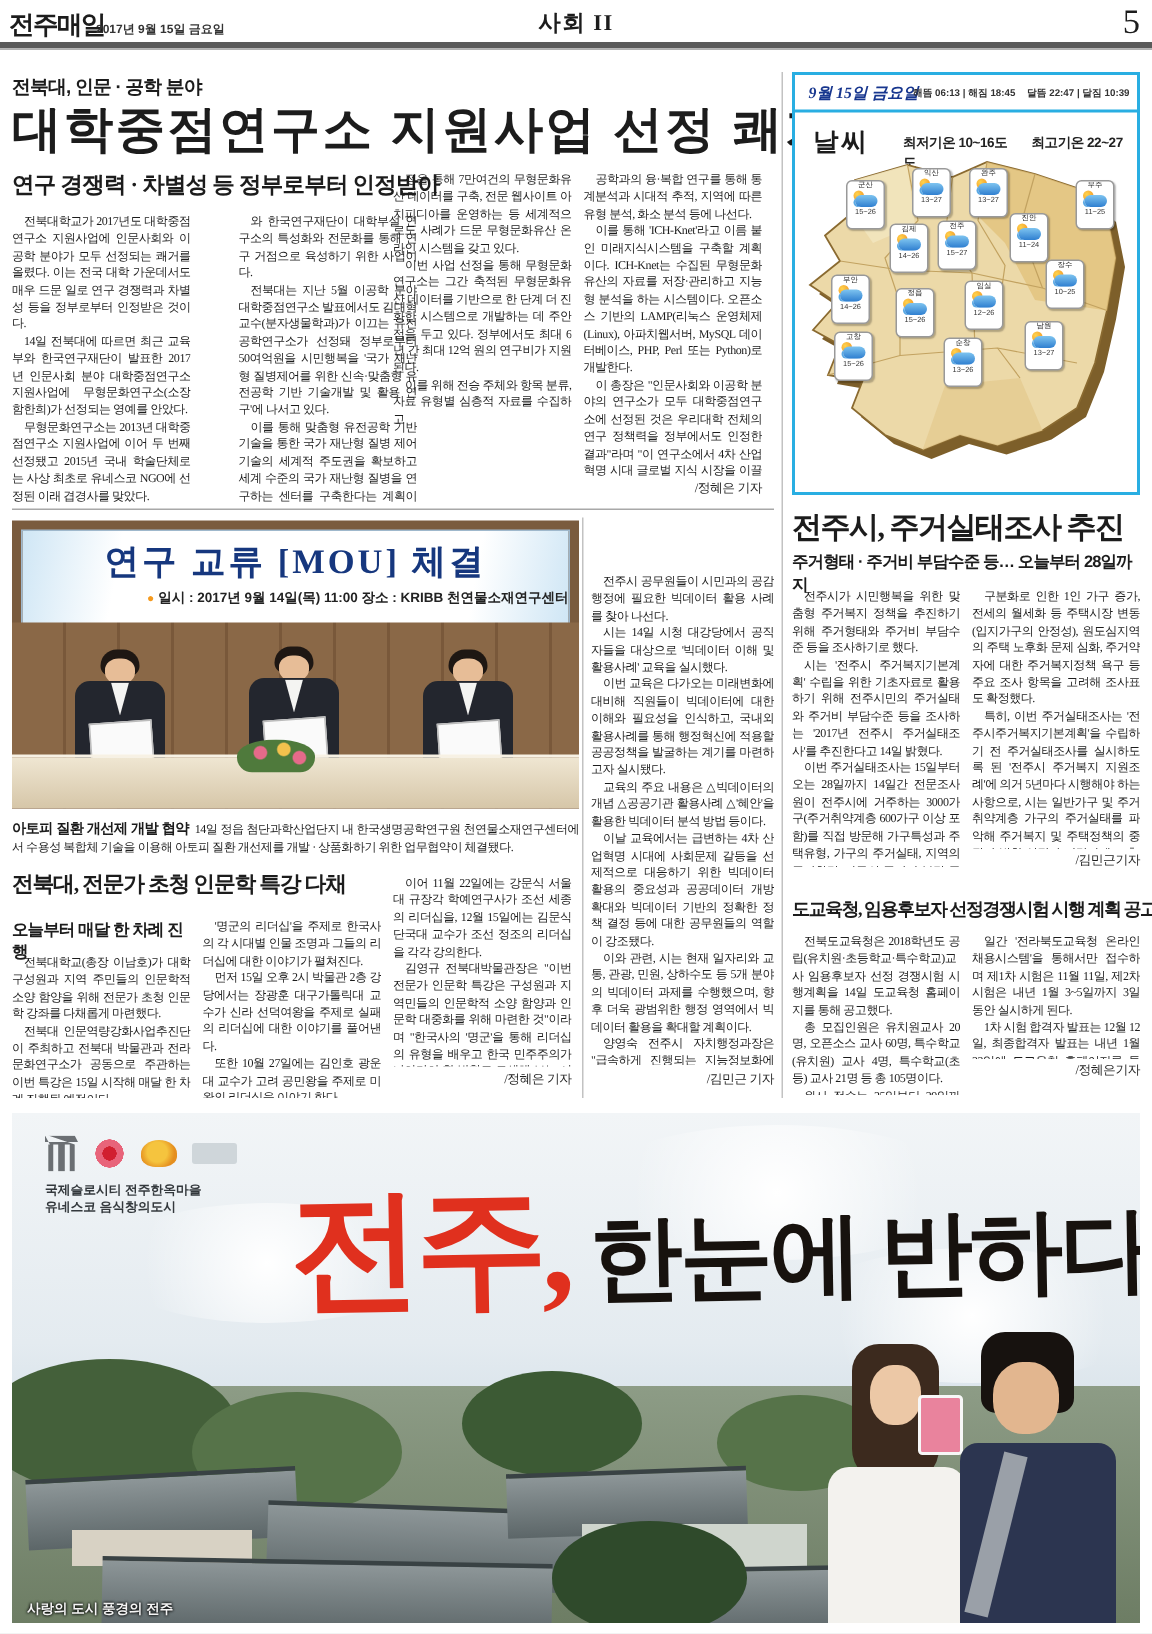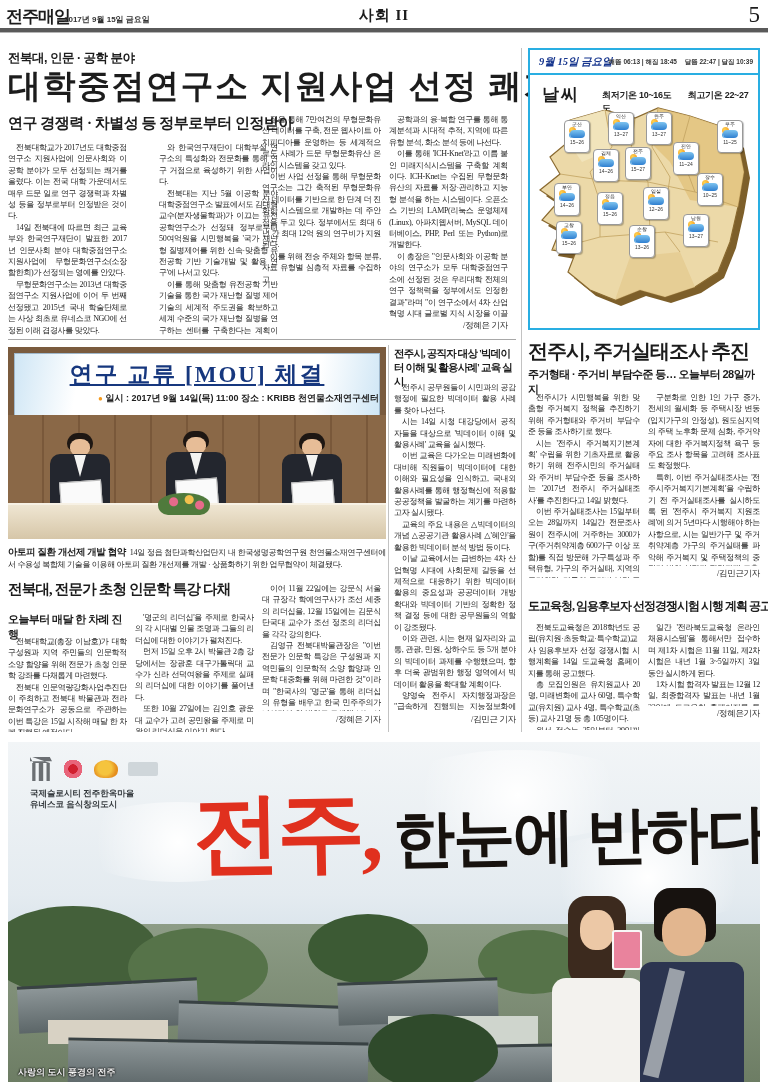--- a/index.html
+++ b/index.html
@@ -48,21 +48,21 @@
 
   
   .houshead{left:528px;top:338px;width:232px;font:700 20px "Liberation Serif",serif;letter-spacing:-1px;white-space:nowrap;}
   .houssub{left:528px;top:367px;width:232px;font:700 11px "Liberation Sans",sans-serif;letter-spacing:-0.6px;}
   .eduhead{left:528px;top:598px;width:232px;font:700 12px "Liberation Serif",serif;letter-spacing:-1px;white-space:nowrap;}
 
   
   .photo{left:8px;top:347px;width:378px;height:192px;background:#7a5b3e;overflow:hidden;}
   .ph-banner{position:absolute;left:6px;right:6px;top:6px;height:62px;background:
       linear-gradient(100deg,#cfe6f5 0%,#ffffff 18%,#ffffff 82%,#cfe6f5 100%);border:1px solid #9fb8cc;}
-  .ph-title{position:absolute;left:0;right:0;top:5px;text-align:center;font:900 23px "Liberation Serif",serif;color:#16377e;letter-spacing:2px;text-decoration:underline;}
+  .ph-title{position:absolute;left:0;right:0;top:5px;text-align:center;font:900 23px "Liberation Serif",serif;color:#16377e;letter-spacing:2px;}
   .ph-info{position:absolute;left:0;right:0;top:38px;text-align:right;font:700 9px "Liberation Sans",sans-serif;color:#222;}
   .ph-info .dot{color:#f59a1e;font-size:8px;}
   .ph-scene{position:absolute;left:0;right:0;top:68px;bottom:0;
       background:repeating-linear-gradient(90deg,#8a6847 0 34px,#79583a 34px 36px);}
   .person{position:absolute;width:64px;height:78px;}
   .person .hair{position:absolute;left:19px;top:0;width:26px;height:18px;border-radius:12px 12px 8px 8px;background:#1e1713;}
   .person .face{position:absolute;left:22px;top:6px;width:20px;height:17px;border-radius:45%;background:#e7bd97;}
   .person .suit{position:absolute;left:2px;top:21px;width:60px;height:57px;border-radius:10px 10px 0 0;background:#23262e;}
   .person .shirt{position:absolute;left:26px;top:22px;width:12px;height:22px;background:#f4f4f2;clip-path:polygon(0 0,100% 0,50% 100%);}
   .person .doc{position:absolute;left:12px;top:48px;width:40px;height:26px;background:#fafafa;border:1px solid #bbb;transform:rotate(-4deg);}
@@ -264,21 +264,21 @@
     </div>
   <div class="abs bodycol" style="left:648px;top:392px;width:112px;height:174px;">
       <p>구분화로 인한 1인 가구 증가, 전세의 월세화 등 주택시장 변동(입지가구의 안정성), 원도심지역의 주택 노후화 문제 심화, 주거약자에 대한 주거복지정책 욕구 등 주요 조사 항목을 고려해 조사표도 확정했다.</p>
       <p>특히, 이번 주거실태조사는 '전주시주거복지기본계획'을 수립하기 전 주거실태조사를 실시하도록 된 '전주시 주거복지 지원조례'에 의거 5년마다 시행해야 하는 사항으로, 시는 일반가구 및 주거취약계층 가구의 주거실태를 파악해 주거복지 및 주택정책의 중장기 방향 설정과 전략과제 도출, 맞춤형 주거복지 사업 제시 등 주거복지 기본계획 수립을 위한 기초자료로 활용할 계획이다.</p>
     </div>
   <div class="abs byline" style="left:648px;top:568px;width:112px;">/김민근기자</div>
 
   <div class="abs eduhead">도교육청, 임용후보자 선정경쟁시험 시행 계획 공고</div>
   <div class="abs bodycol" style="left:528px;top:622px;width:112px;height:108px;">
       <p>전북도교육청은 2018학년도 공립(유치원·초등학교·특수학교)교사 임용후보자 선정 경쟁시험 시행계획을 14일 도교육청 홈페이지를 통해 공고했다.</p>
-      <p>총 모집인원은 유치원교사 20명, 미래변화에 교사 60명, 특수학교(유치원) 교사 4명, 특수학교(초등) 교사 21명 등 총 105명이다.</p>
+      <p>총 모집인원은 유치원교사 20명, 오픈소스 교사 60명, 특수학교(유치원) 교사 4명, 특수학교(초등) 교사 21명 등 총 105명이다.</p>
       <p>원서 접수는 25일부터 29일까지 5</p>
     </div>
   <div class="abs bodycol" style="left:648px;top:622px;width:112px;height:84px;">
       <p>일간 '전라북도교육청 온라인채용시스템'을 통해서만 접수하며 제1차 시험은 11월 11일, 제2차 시험은 내년 1월 3~5일까지 3일 동안 실시하게 된다.</p>
       <p>1차 시험 합격자 발표는 12월 12일, 최종합격자 발표는 내년 1월 22일에 도교육청 홈페이지를 통해 각각 발표할 예정이다.</p>
     </div>
   <div class="abs byline" style="left:648px;top:708px;width:112px;">/정혜은기자</div>
 
   <div class="abs photo">
     <div class="ph-banner">
@@ -308,21 +308,20 @@
         <div class="doc"></div>
       </div>
       <div class="ph-table"></div>
       <div class="ph-flower"></div>
     </div>
   </div>
   <div class="abs caption">
     <b>아토피 질환 개선제 개발 협약</b><span>14일 정읍 첨단과학산업단지 내 한국생명공학연구원 천연물소재연구센터에서 수용성 복합체 기술을 이용해 아토피 질환 개선제를 개발 · 상품화하기 위한 업무협약이 체결됐다.</span>
   </div>
 
-  <div class="abs bighead">전주시, 공직자 대상 '빅데이터 이해 및 활용사례' 교육 실시</div>
   <div class="abs bodycol" style="left:394px;top:382px;width:122px;height:328px;">
       <p>전주시 공무원들이 시민과의 공감행정에 필요한 빅데이터 활용 사례를 찾아 나선다.</p>
       <p>시는 14일 시청 대강당에서 공직자들을 대상으로 '빅데이터 이해 및 활용사례' 교육을 실시했다.</p>
       <p>이번 교육은 다가오는 미래변화에 대비해 직원들이 빅데이터에 대한 이해와 필요성을 인식하고, 국내외 활용사례를 통해 행정혁신에 적용할 공공정책을 발굴하는 계기를 마련하고자 실시됐다.</p>
       <p>교육의 주요 내용은 △빅데이터의 개념 △공공기관 활용사례 △'혜안'을 활용한 빅데이터 분석 방법 등이다.</p>
       <p>이날 교육에서는 급변하는 4차 산업혁명 시대에 사회문제 갈등을 선제적으로 대응하기 위한 빅데이터 활용의 중요성과 공공데이터 개방 확대와 빅데이터 기반의 정확한 정책 결정 등에 대한 공무원들의 역할이 강조됐다.</p>
       <p>이와 관련, 시는 현재 일자리와 교통, 관광, 민원, 상하수도 등 5개 분야의 빅데이터 과제를 수행했으며, 향후 더욱 광범위한 행정 영역에서 빅데이터 활용을 확대할 계획이다.</p>
       <p>양영숙 전주시 자치행정과장은 "급속하게 진행되는 지능정보화에 적극 대응하고 사회 현안문제에 객관적인 데이터를 근거로 지속 가능한 정책수립을 지원하는 수단으로 빅데이터 분석이 부각되고 있다"라며 "이번 교육을 계기로 데이터 기반 행정 구현을 위한 활용 공감대가 형성되길 기대한다"고 밝혔다.</p>
     </div>
   <div class="abs byline" style="left:394px;top:714px;width:122px;">/김민근 기자</div>

